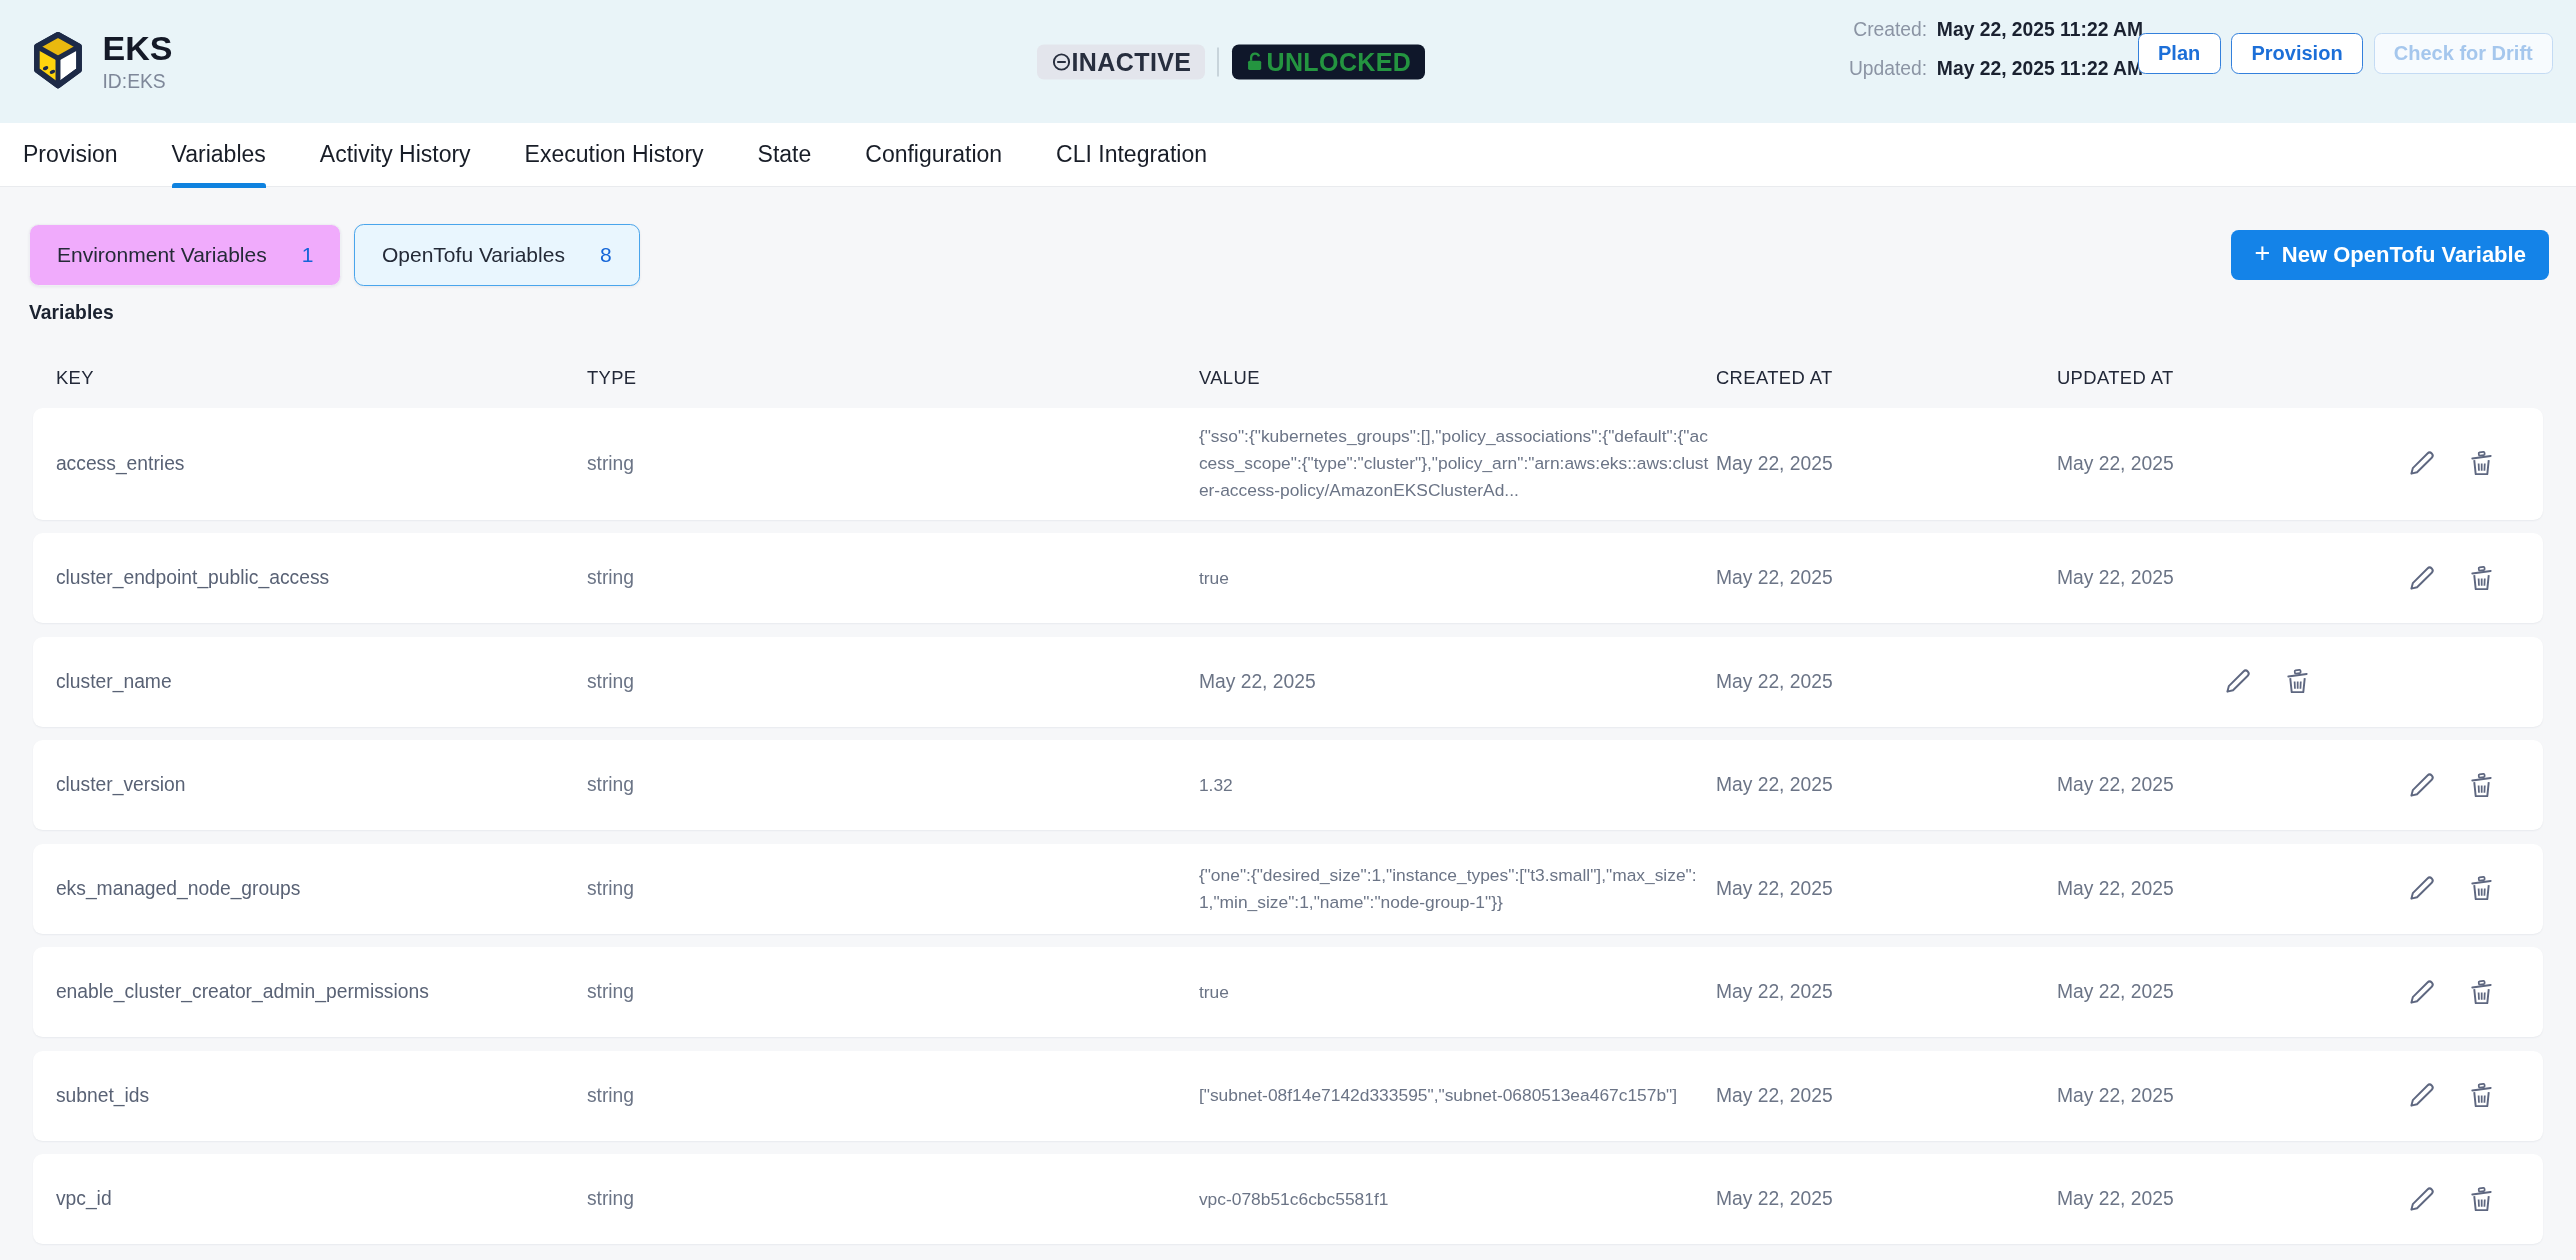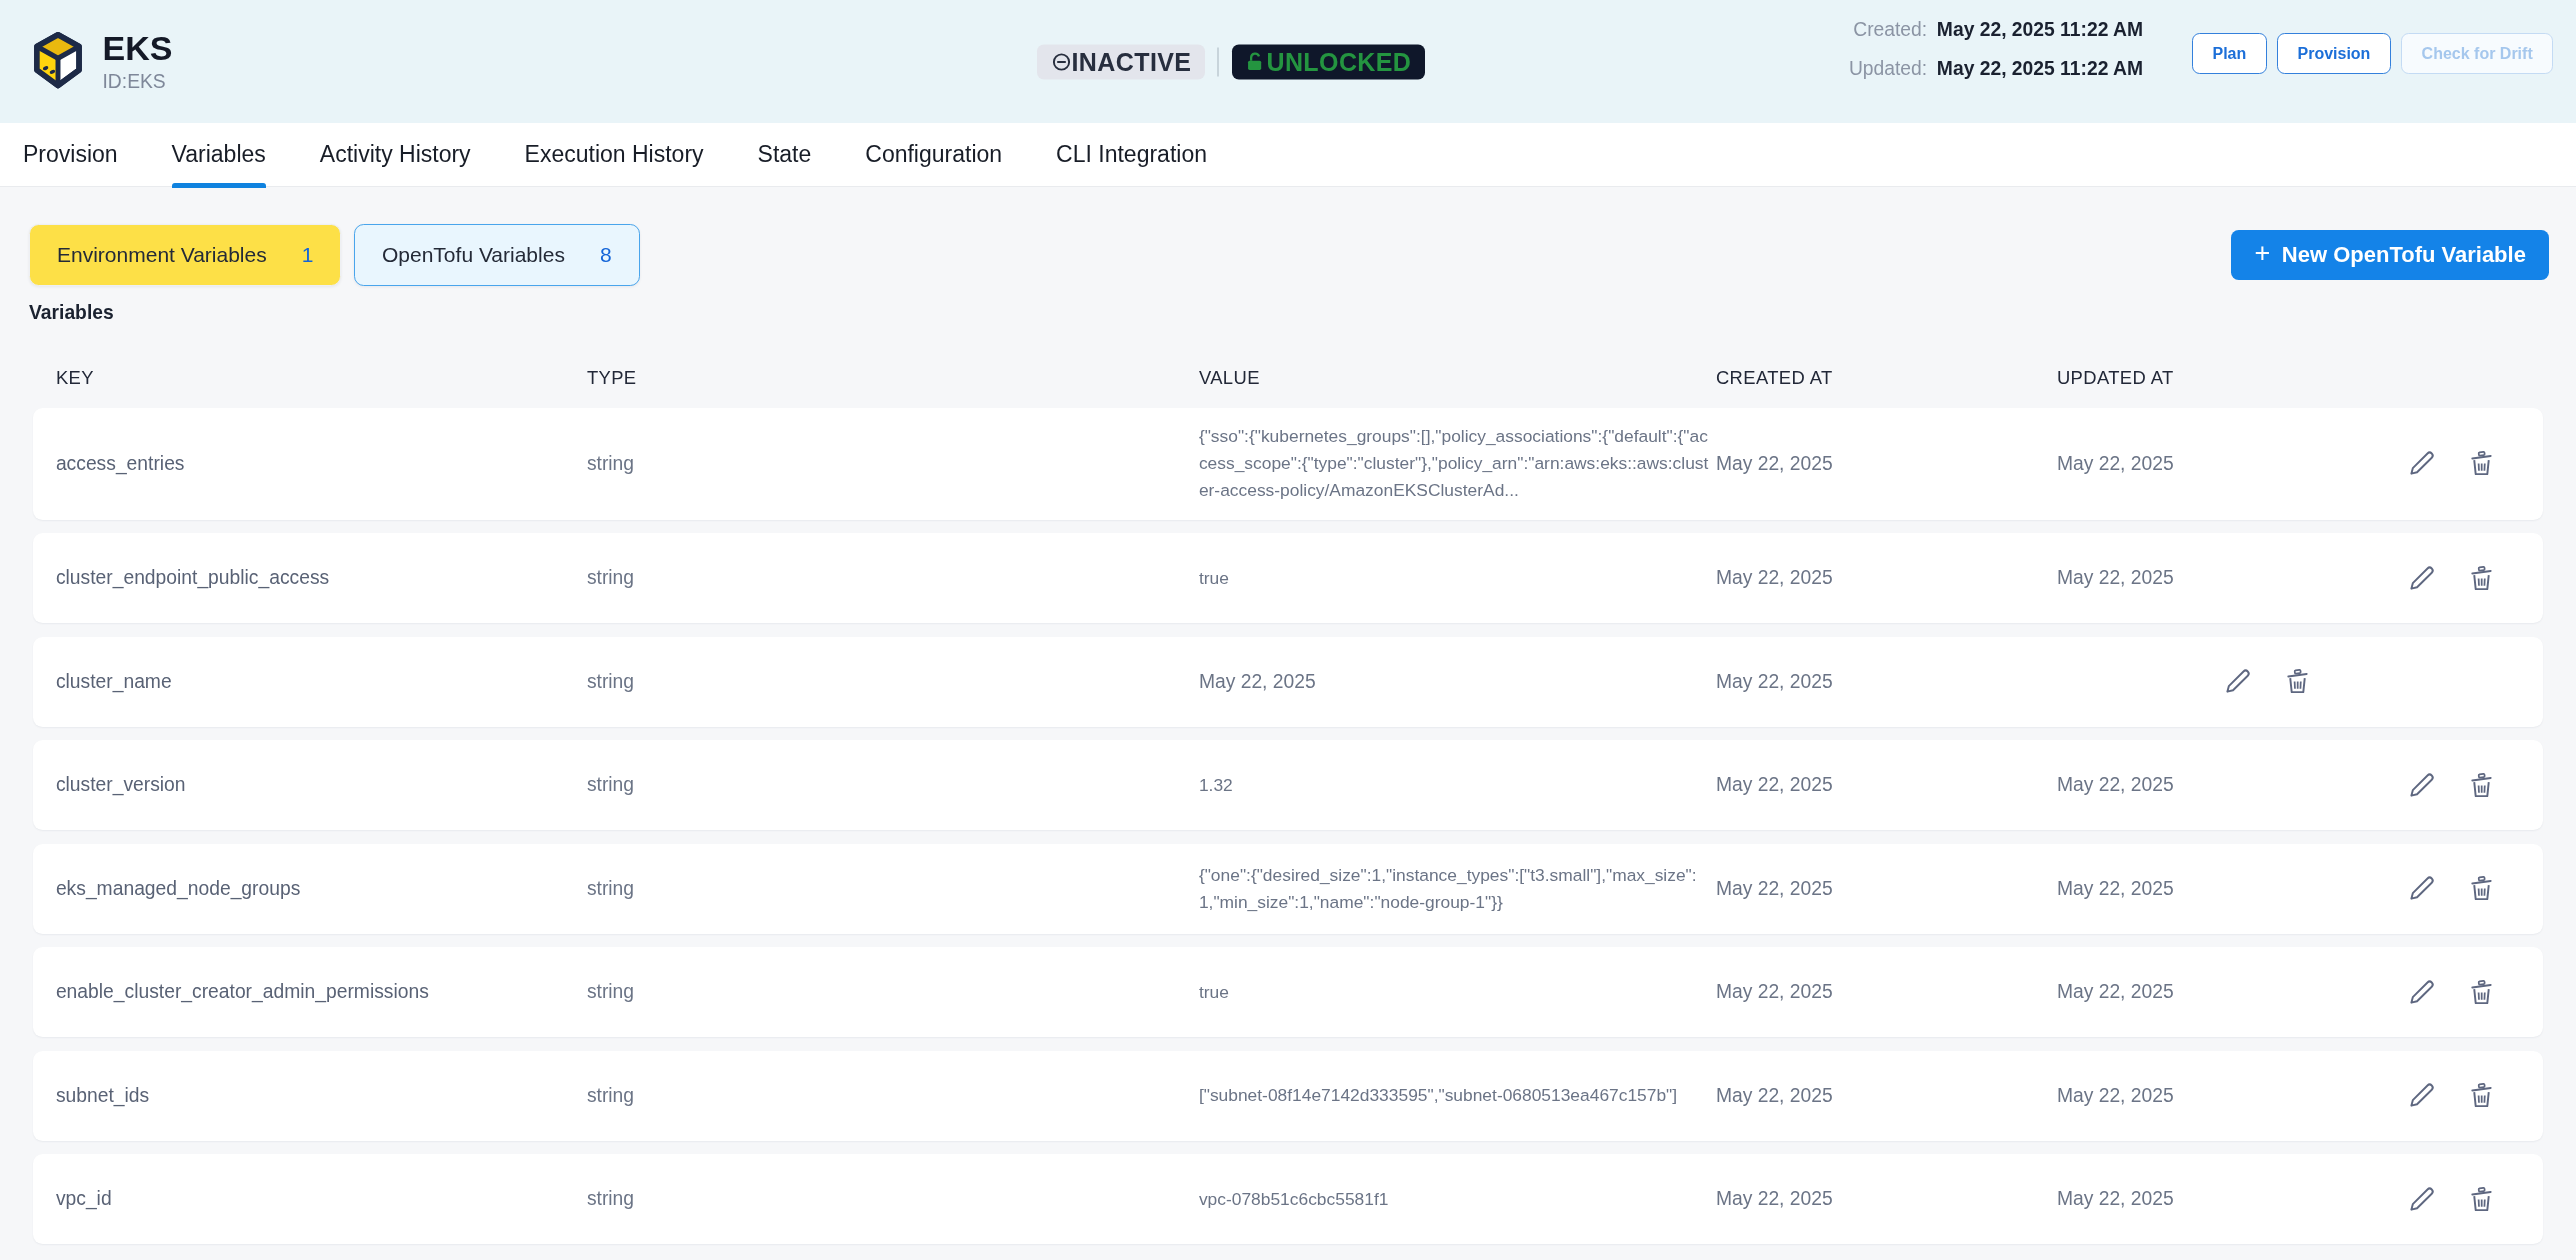--- a/index.html
+++ b/index.html
@@ -31,21 +31,21 @@
 
   .meta { position:absolute; right:433px; top:19.3px; font-size:19.3px; }
   .meta-row { display:flex; justify-content:flex-end; gap:9.7px; margin-bottom:16.4px; }
   .meta-label { color:#8b94a4; }
   .meta-value { color:#1a2130; font-weight:600; }
 
   .header-actions { position:absolute; right:23px; top:33px; display:flex; gap:10.6px; }
   .btn-outline {
     height:41px; padding:0 19.3px; background:#ffffff;
     border:1.9px solid #3380dc; border-radius:7.7px;
-    color:#1c6fd8; font-size:16px; font-weight:700; cursor:pointer;
+    color:#1c6fd8; font-size:20px; font-weight:700; cursor:pointer;
     font-family:inherit;
   }
   .btn-outline.disabled {
     border-color:#c4dbf4; color:#a5c7ed; background:#f7fbfe; cursor:default;
   }
 
   
   .tabbar {
     height:64px; background:#ffffff; border-bottom:1.9px solid #e9ebee;
     display:flex; align-items:stretch; padding-left:23px; gap:54px;
@@ -56,21 +56,21 @@
     content:""; position:absolute; left:0; right:0; bottom:-1.9px; height:4.8px;
     background:#0f82df; border-radius:2.9px 2.9px 0 0;
   }
 
   
   .content { padding:0 14.5px; }
 
   .subtab-row { display:flex; align-items:flex-start; margin:37px 12.6px 0 14.5px; height:62px; }
   .subtab {
     display:inline-flex; align-items:center; height:62px; padding:0 27px;
-    background:#fde047; border:1px solid #eef0f3; border-radius:9.7px;
+    background:#f0abfc; border:1px solid #eef0f3; border-radius:9.7px;
     box-shadow:0 1px 2.9px rgba(25,35,60,.07); cursor:pointer; margin-right:12.6px;
   }
   .subtab-label { font-size:21px; color:#242a37; }
   .subtab-count { font-size:21px; color:#1465d8; margin-left:35px; }
   .subtab.active { background:#e9f6fe; border:1.9px solid #49a5ec; }
 
   .btn-primary {
     margin-left:auto; align-self:center;
     display:inline-flex; align-items:center; gap:11.6px;
     height:50px; padding:0 23px; background:#1483e8; border:none; border-radius:7.7px;

